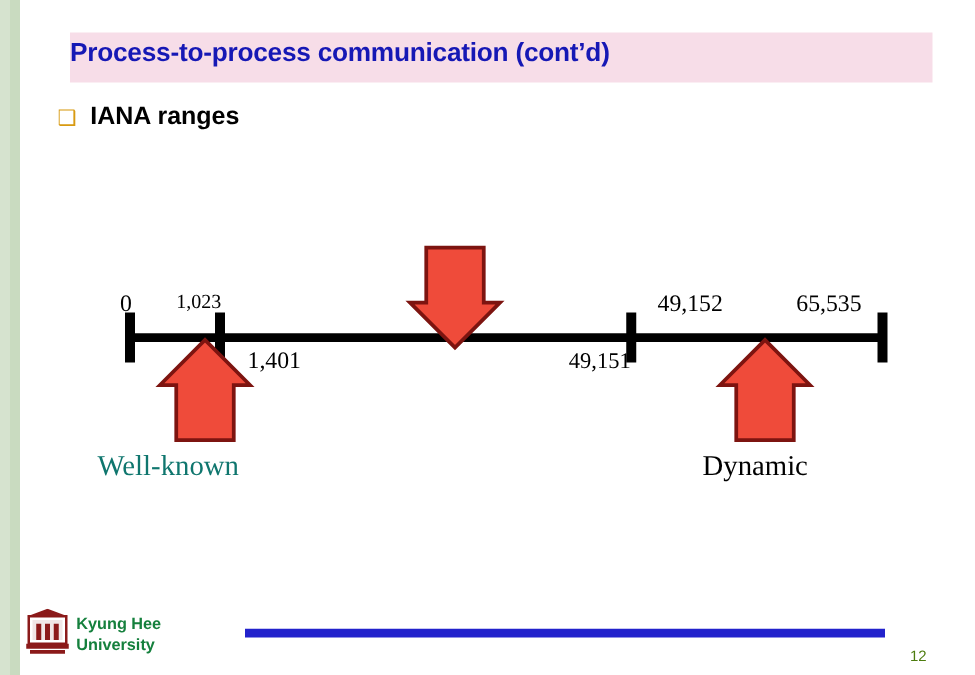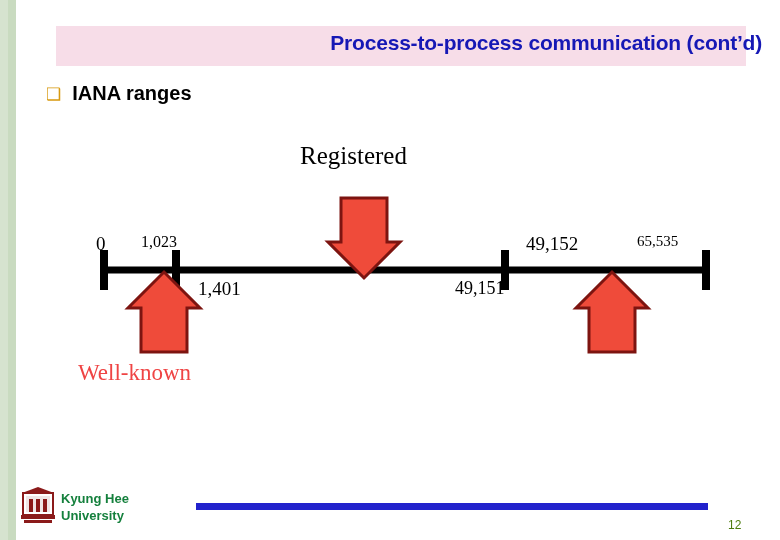--- a/index.html
+++ b/index.html
@@ -40,21 +40,21 @@
     top: 26px;
     width: 690px;
     height: 40px;
     background: #f7dde8;
   }
   .title-text {
     position: absolute;
     left: 56px;
     top: 31px;
     width: 706px;
-    text-align: right;
+    text-align: left;
     font-size: 21px;
     font-weight: bold;
     color: #1618b5;
     letter-spacing: -0.2px;
   }
 
   
   .bullet-row {
     position: absolute;
     left: 46px;
@@ -94,34 +94,34 @@
 
   .lab-registered {
     font-size: 25px;
     left: 300px;
     top: 22px;
   }
   .lab-wellknown {
     font-size: 23px;
     left: 78px;
     top: 240px;
-    color: #ef4444;
+    color: #0f766e;
   }
   .lab-dynamic {
     font-size: 23px;
     left: 562px;
     top: 240px;
     color: #000000;
   }
   .lab-0 { font-size: 19px; left: 96px; top: 113px; }
   .lab-1023 { font-size: 16px; left: 141px; top: 113px; }
   .lab-1024 { font-size: 19px; left: 198px; top: 158px; }
   .lab-49151 { font-size: 18px; left: 455px; top: 158px; }
   .lab-49152 { font-size: 19px; left: 526px; top: 113px; }
-  .lab-65535 { font-size: 15px; left: 637px; top: 113px; }
+  .lab-65535 { font-size: 19px; left: 637px; top: 113px; }
 
   .axis-svg {
     position: absolute;
     left: 0;
     top: 0;
   }
 
   
   .footer-rule {
     position: absolute;
@@ -187,22 +187,22 @@
 
     <g>
       <polygon points="141,232 141,188 128,188 164,152 200,188 187,188 187,232" fill="#ef4b3a" stroke="#7d1410" stroke-width="3" stroke-linejoin="miter"></polygon>
     </g>
 
     <g>
       <polygon points="589,232 589,188 576,188 612,152 648,188 635,188 635,232" fill="#ef4b3a" stroke="#7d1410" stroke-width="3" stroke-linejoin="miter"></polygon>
     </g>
   </svg>
 
-  <div class="serif-lab lab-registered">Registered</div>
   <div class="serif-lab lab-wellknown">Well-known</div>
+  <div class="serif-lab lab-dynamic">Dynamic</div>
 
   <div class="serif-lab lab-0">0</div>
   <div class="serif-lab lab-1023">1,023</div>
   <div class="serif-lab lab-1024">1,401</div>
   <div class="serif-lab lab-49151">49,151</div>
   <div class="serif-lab lab-49152">49,152</div>
   <div class="serif-lab lab-65535">65,535</div>
 </div>
 
 <svg class="footer-logo" viewBox="0 0 36 38">

